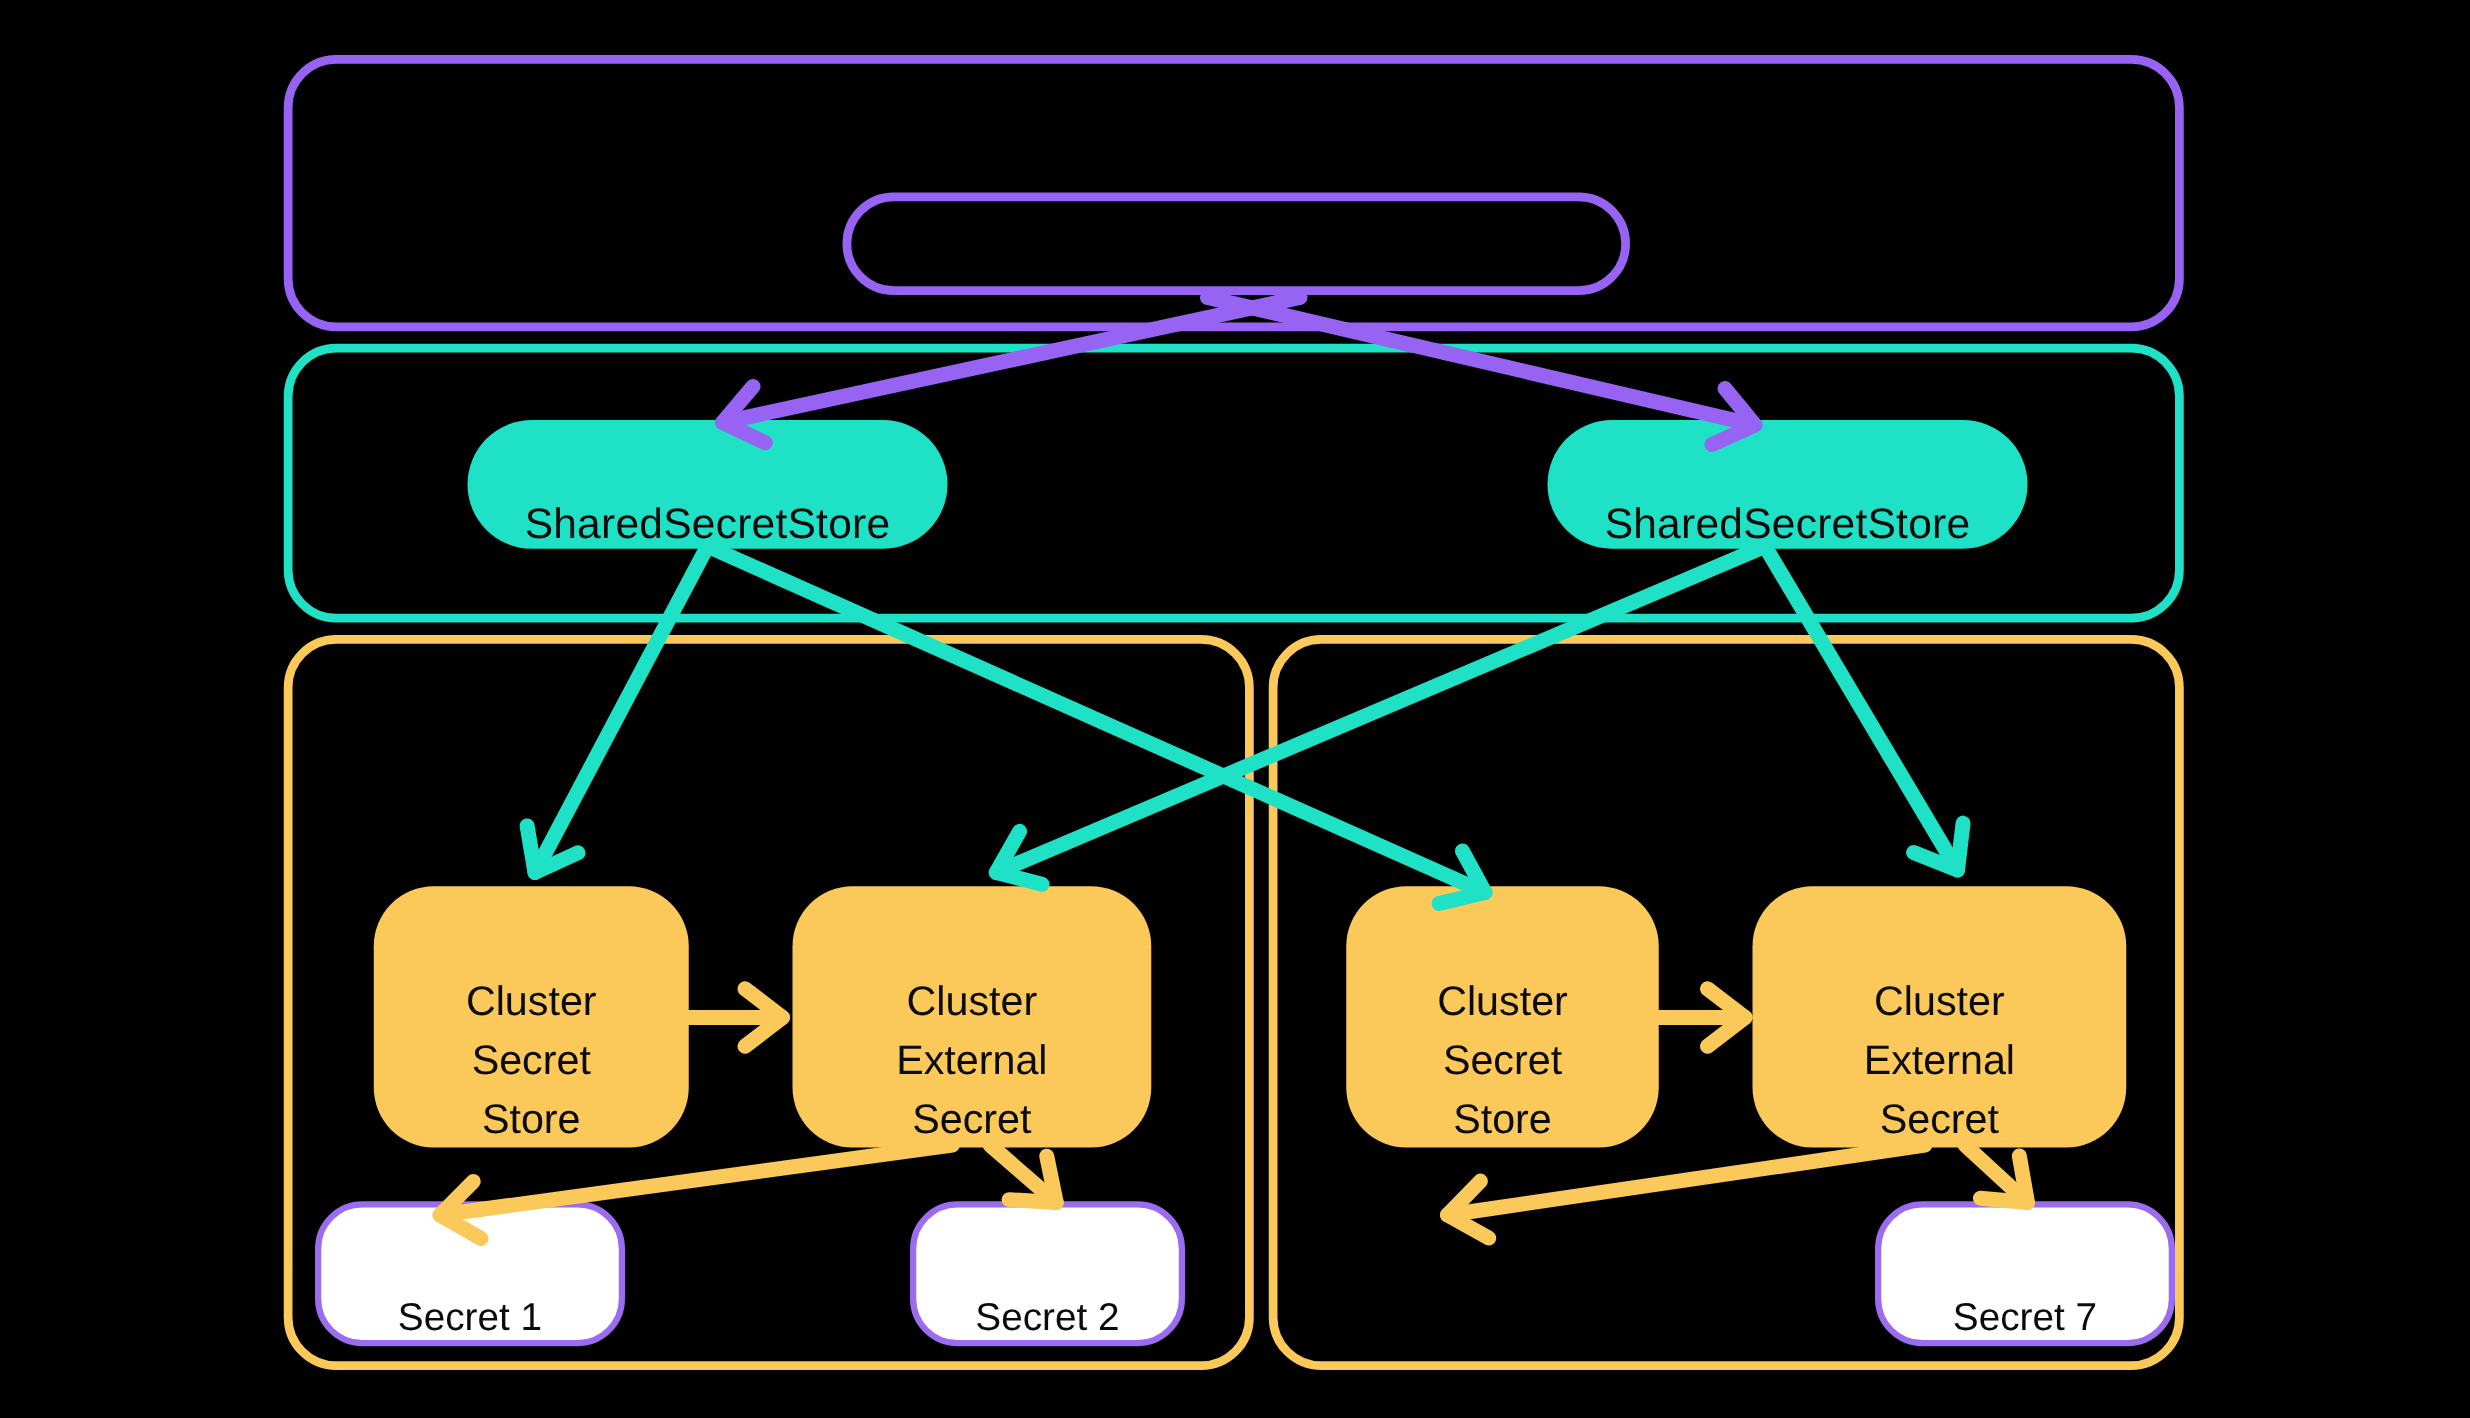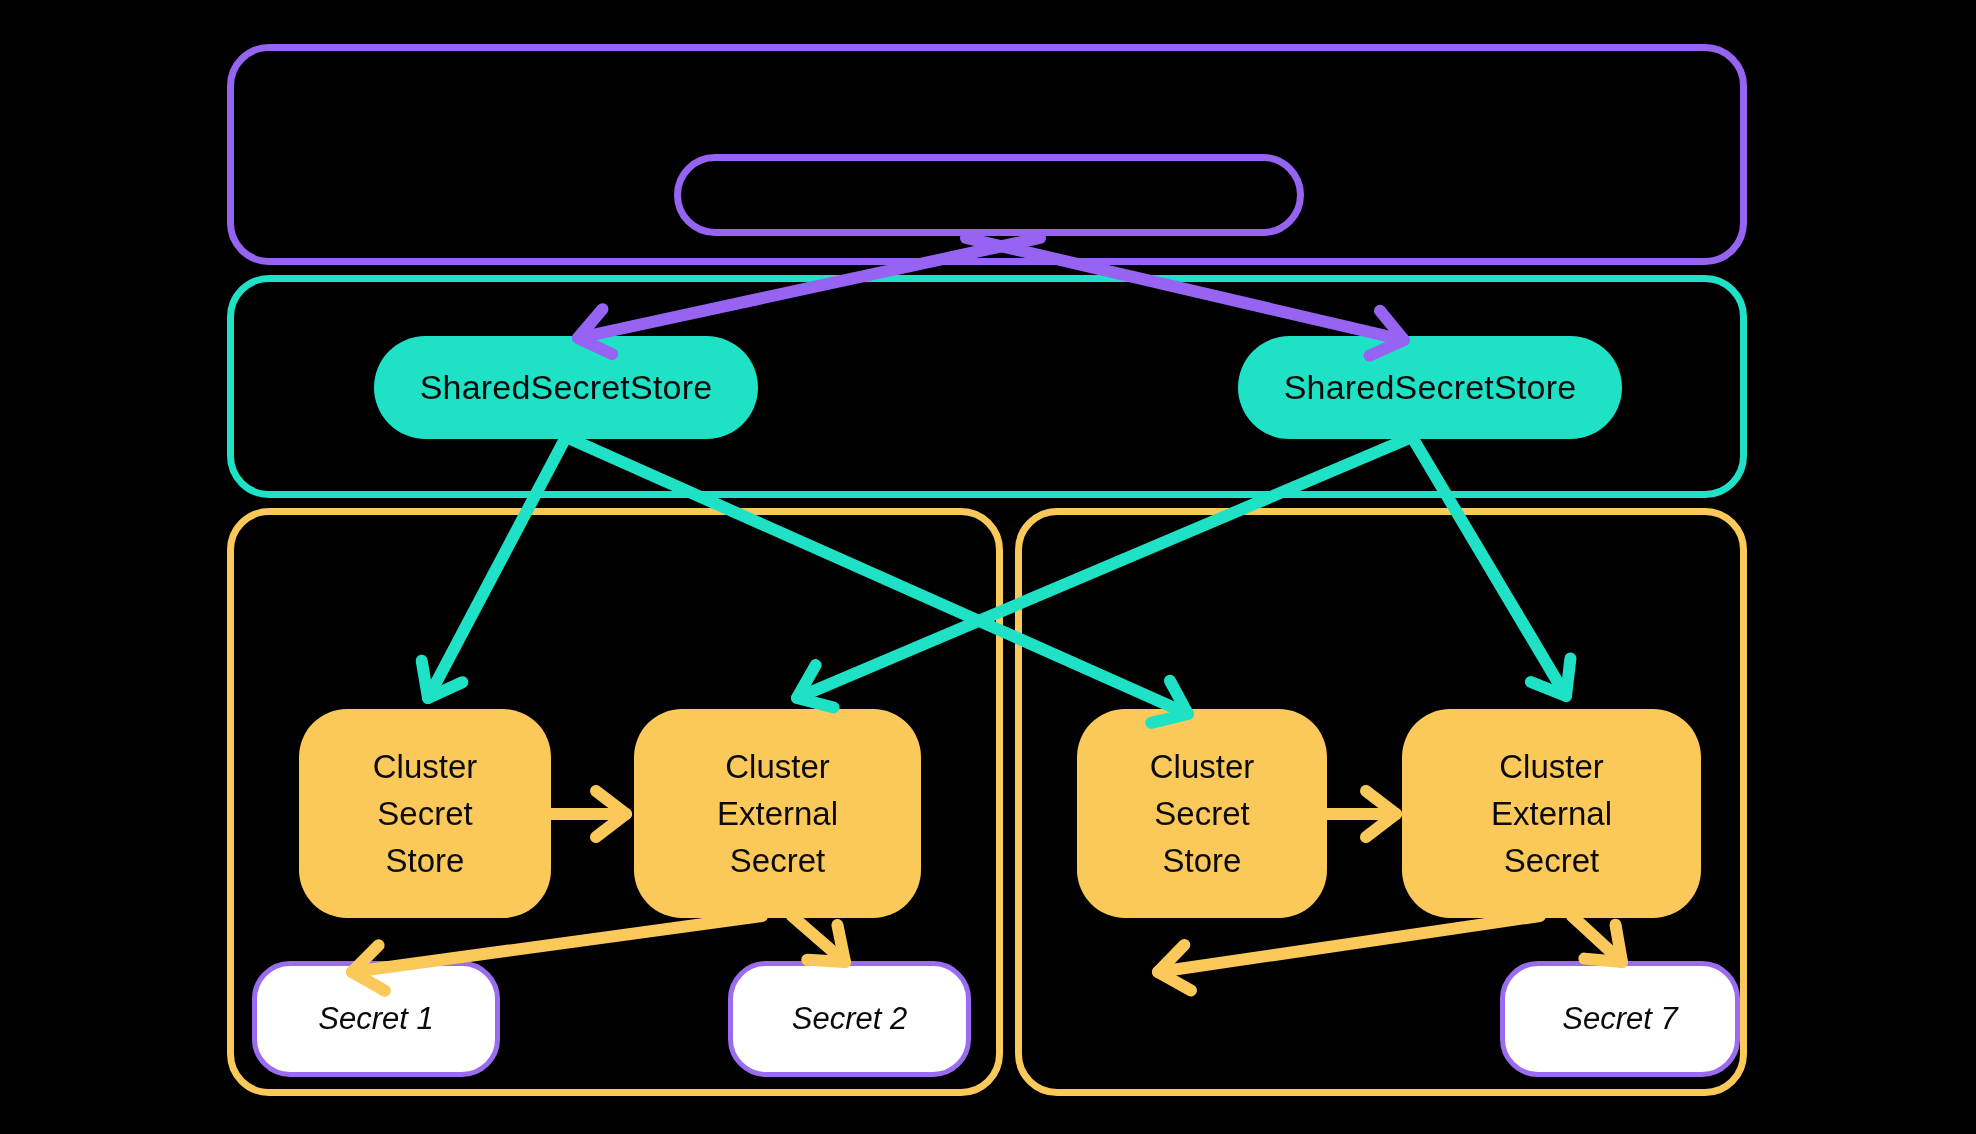--- a/index.html
+++ b/index.html
@@ -24,21 +24,21 @@
     position:absolute;
     border:7px solid var(--purple);
     border-radius:44px;
     box-sizing:border-box;
     background:transparent;
   }
   .node{
     position:absolute;
     box-sizing:border-box;
     display:flex;
-    align-items:center;
+    align-items:flex-end;
     justify-content:center;
     text-align:center;
     color:var(--label-text);
   }
   .node.teal-pill{
     background:var(--teal);
     border-radius:52px;
     font-size:34px;
     letter-spacing:0.2px;
   }
@@ -46,21 +46,20 @@
     background:var(--yellow);
     border-radius:48px;
     font-size:33px;
     line-height:47px;
   }
   .node.secret-pill{
     background:var(--secret-fill);
     border:5px solid var(--secret-border);
     border-radius:38px;
     font-size:31px;
-    font-style:italic;
   }
   .edges{
     position:absolute;
     left:0;top:0;width:1976px;height:1134px;
     pointer-events:none;
   }
 </style>
 </head>
 <body>
 
@@ -88,21 +87,21 @@
   <div class="node yellow-box" style="left:634px;top:709px;width:287px;height:209px;">
     <div>
       <div>Cluster</div>
       <div>External</div>
       <div>Secret</div>
     </div>
   </div>
   <div class="node secret-pill" style="left:252px;top:961px;width:248px;height:116px;">
     <span>Secret 1</span>
   </div>
-  <div class="node secret-pill" style="left:728px;top:961px;width:243px;height:116px;">
+  <div class="node secret-pill" style="left:728px;top:961px;width:220px;height:116px;">
     <span>Secret 2</span>
   </div>
 
   <div class="group yellow" style="left:1015px;top:508px;width:732px;height:588px;"></div>
   <div class="node yellow-box" style="left:1077px;top:709px;width:250px;height:209px;">
     <div>
       <div>Cluster</div>
       <div>Secret</div>
       <div>Store</div>
     </div>

